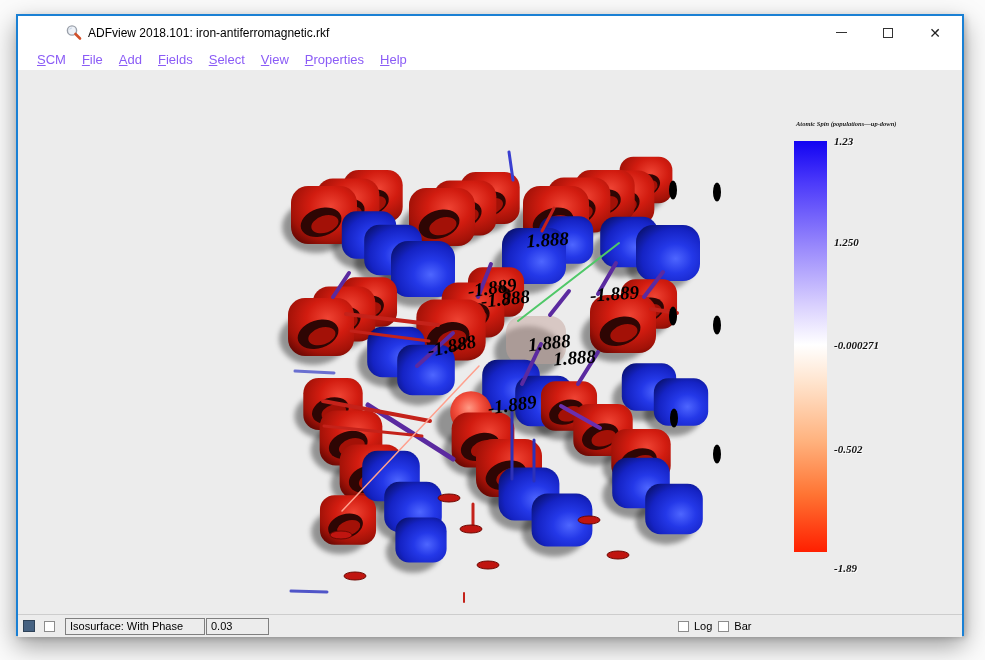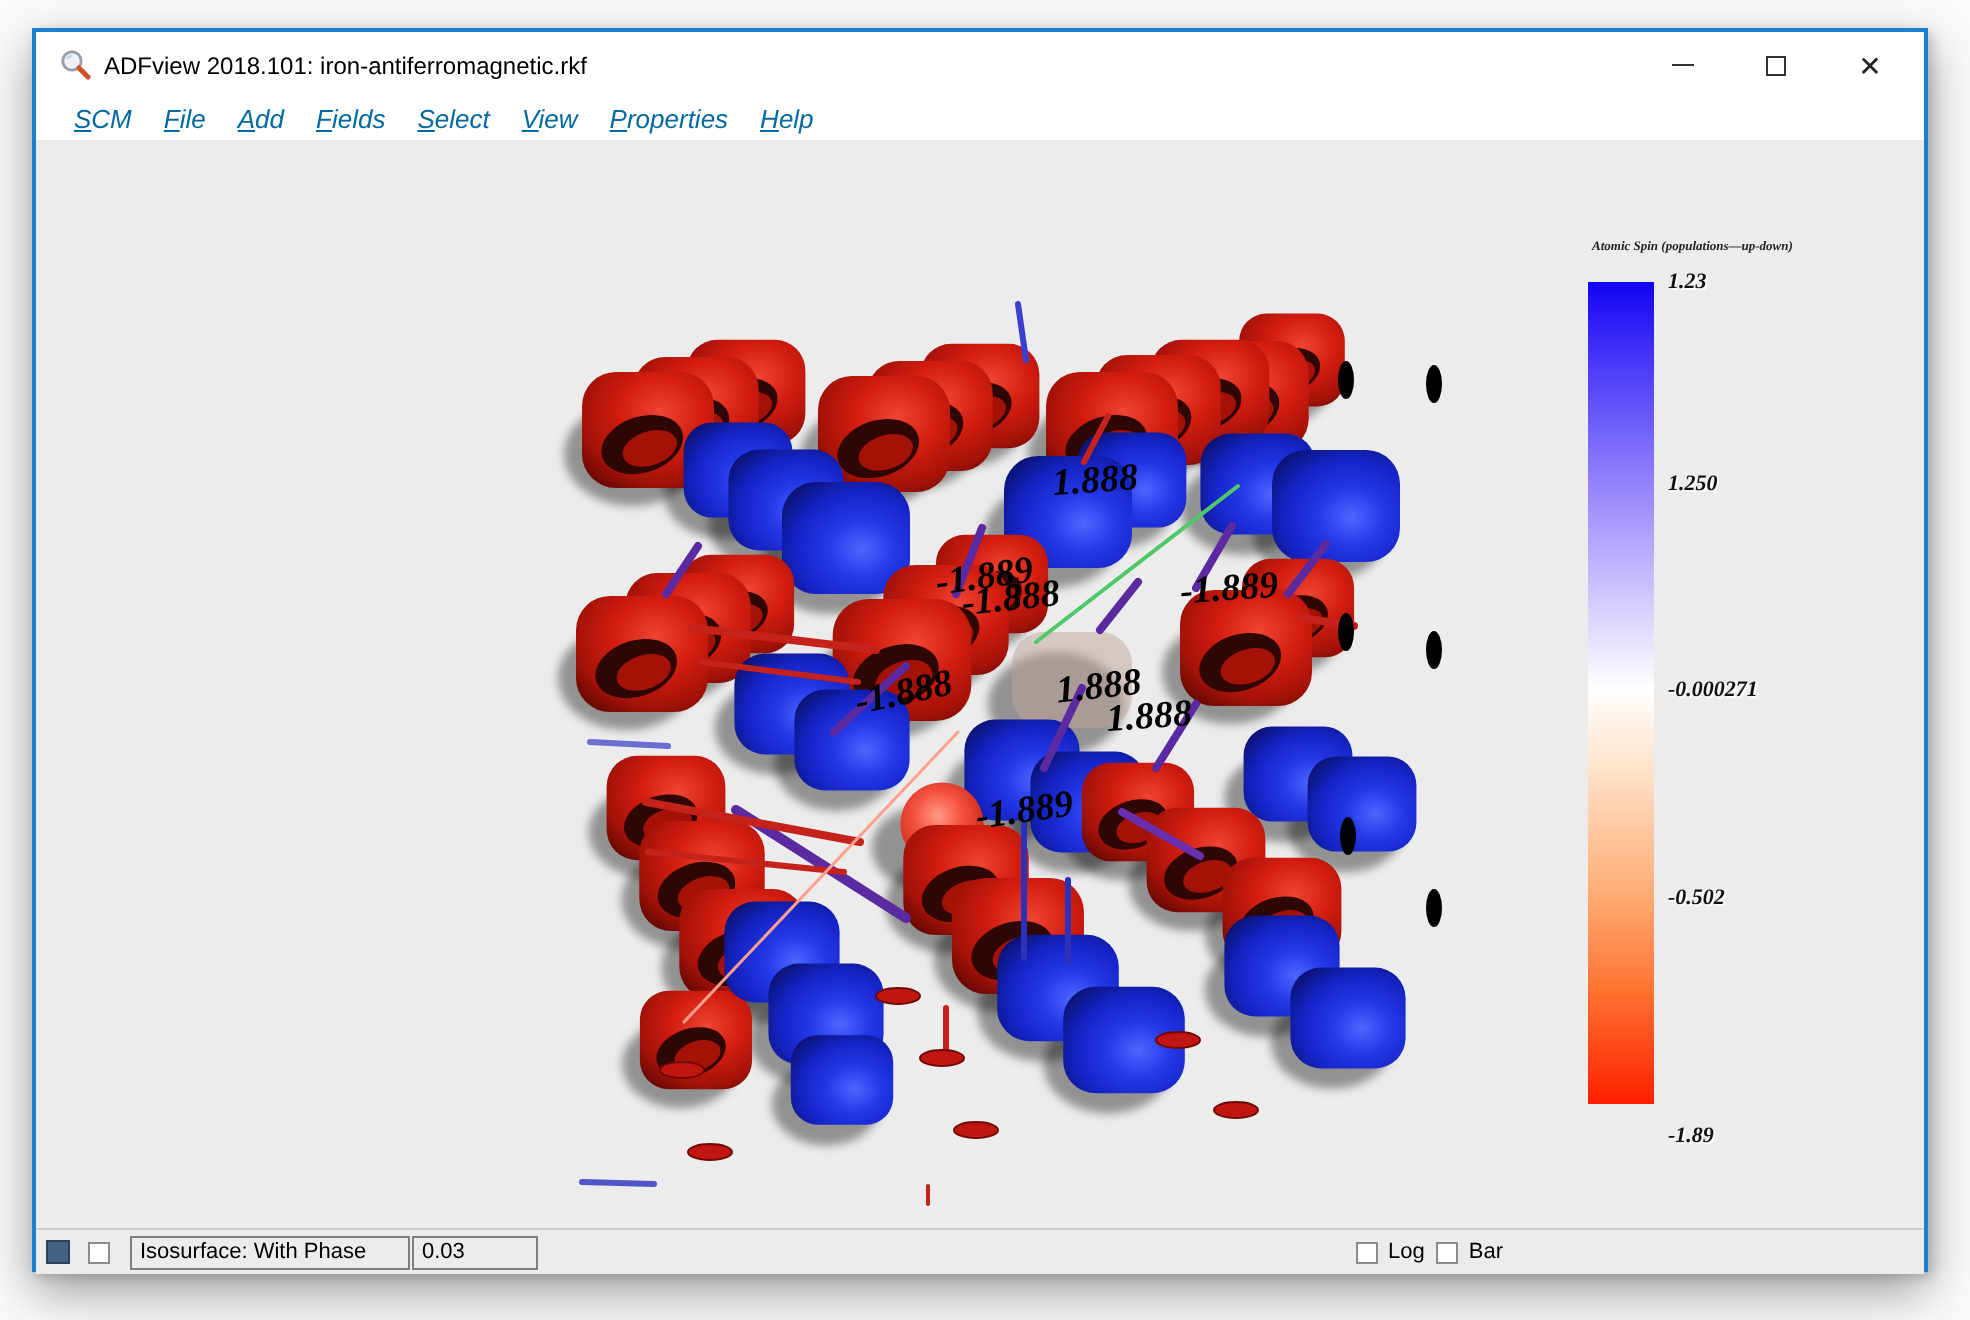--- a/index.html
+++ b/index.html
@@ -10,31 +10,31 @@
     overflow:hidden;
   }
   .window{
     position:absolute;left:16px;top:14px;width:948px;height:622px;
     background:#ffffff;
     border:2px solid #1a80d4;
     box-sizing:border-box;
     box-shadow:0 10px 24px rgba(0,0,0,.38), 2px 2px 6px rgba(0,0,0,.18);
   }
   
-  .titlebar{height:33px;display:flex;align-items:center;background:#fff;}
+  .titlebar{height:33px;display:flex;align-items:center;background:#fff;margin-left:36px;}
   .app-icon{width:17px;height:17px;margin-left:11px;margin-right:6px;flex:0 0 auto;}
   .title-text{font-size:12px;color:#000;white-space:nowrap;}
   .win-controls{margin-left:auto;display:flex;align-items:center;height:100%;padding-right:10px;}
   .win-btn{width:34px;height:100%;display:flex;align-items:center;justify-content:center;margin-left:13px;cursor:default;}
   .glyph-min{width:11px;height:0;border-top:1px solid #333;}
   .glyph-max{width:10px;height:10px;border:1px solid #333;box-sizing:border-box;}
   .glyph-close{font-size:14px;color:#222;line-height:1;}
   
   .menubar{height:21px;display:flex;align-items:center;background:#fff;padding-left:11px;}
-  .menu-item{font-size:13px;color:#0369a1;padding:1px 8px;cursor:default;font-style:italic;}
+  .menu-item{font-size:13px;color:#8b5cf6;padding:1px 8px;cursor:default;}
   .menu-item u{text-decoration:underline;}
   
   .canvas{position:relative;width:944px;height:544px;background:#ececec;overflow:hidden;}
   .scene-svg{position:absolute;left:0;top:0;}
   
   .colorbar{
     position:absolute;left:776px;top:71px;width:33px;height:411px;
     background:linear-gradient(180deg,
       #1203f2 0%, #4b39fa 10%, #9a8afc 26%, #d9d0fe 40%,
       #ffffff 49.6%, #ffe3cc 59%, #ffb27e 73%, #ff7433 86%, #ff1f00 100%);

